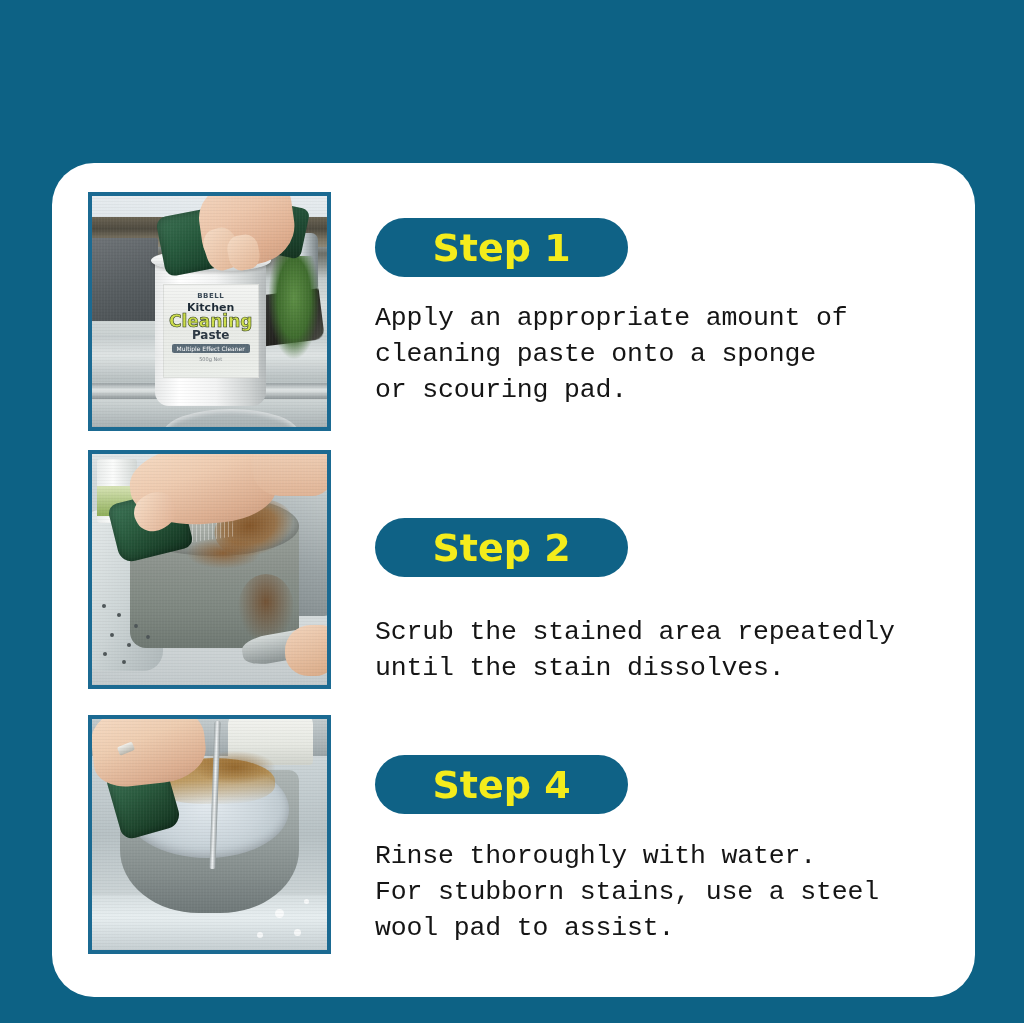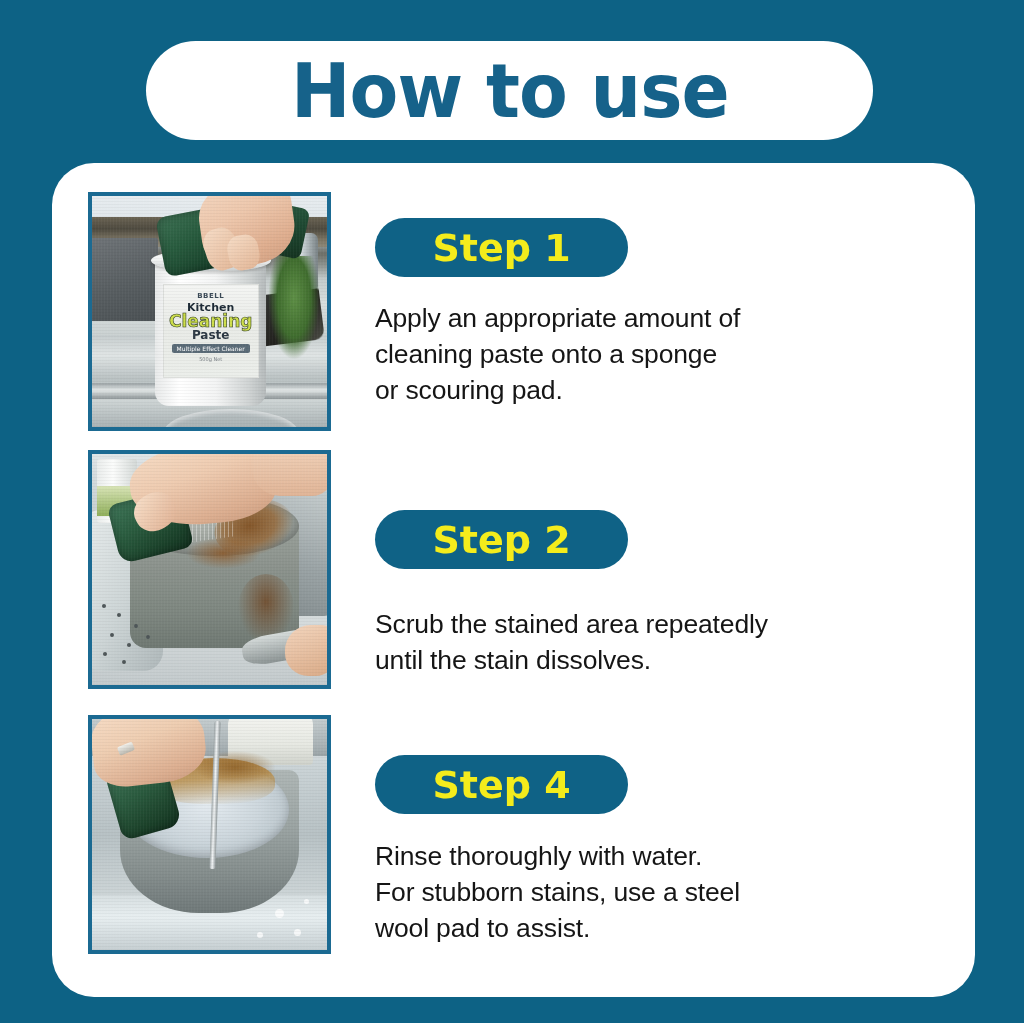--- a/index.html
+++ b/index.html
@@ -107,31 +107,31 @@
     font-family: "DejaVu Sans", "Liberation Sans", sans-serif;
     font-weight: bold;
     font-size: 38px;
     line-height: 38px;
     color: #f4ec1c;
     letter-spacing: 0px;
     white-space: nowrap;
   }
   .step-desc {
     margin-top: 23px;
-    font-family: Liberation Sans, sans-serif;
+    font-family: Liberation Mono, monospace;
     font-size: 26.5px;
     line-height: 36px;
     color: #151515;
     white-space: pre-line;
     letter-spacing: -0.15px;
   }
   .step-row.r1 .step-badge { margin-left: 0; }
   .step-row.r1 .step-desc { margin-top: 37px; }
   .step-row.r2 .step-desc { margin-top: 24px; }
-  .step-row.r1 .step-body { top: 60px; }
+  .step-row.r1 .step-body { top: 68px; }
   .step-row.r2 .step-body { top: 40px; }
   .step-row.r0 .step-body { top: 26px; }
 
   
 
   
   .sc1-bg {
     position: absolute; inset: 0;
     background:
       linear-gradient(180deg, #e7ecef 0%, #dfe6ea 12%, #cdd6da 16%, #9aa3a4 20%, #6d6f68 25%, #8f9490 30%, #c4cbcb 36%, #d8dedd 46%, #c9d0d0 62%, #b3bcbd 78%, #a9b2b4 100%);
@@ -423,23 +423,20 @@
       repeating-linear-gradient(0deg, rgba(0,0,0,.035) 0 1px, rgba(255,255,255,0) 1px 3px),
       repeating-linear-gradient(90deg, rgba(255,255,255,.03) 0 1px, rgba(0,0,0,0) 1px 3px);
     pointer-events: none;
   }
 </style>
 </head>
 <body>
 
 <div class="poster">
 
-  <div class="title-pill">
-    <div class="title-text">How to use</div>
-  </div>
 
   <div class="card">
 
     <div class="step-row r0">
       <div class="photo-frame">
         <div class="photo-inner">
           <div class="sc1-bg"></div>
           <div class="sc1-counter"></div>
           <div class="sc1-stoneblock"></div>
           <div class="sc1-sinkrim"></div>

